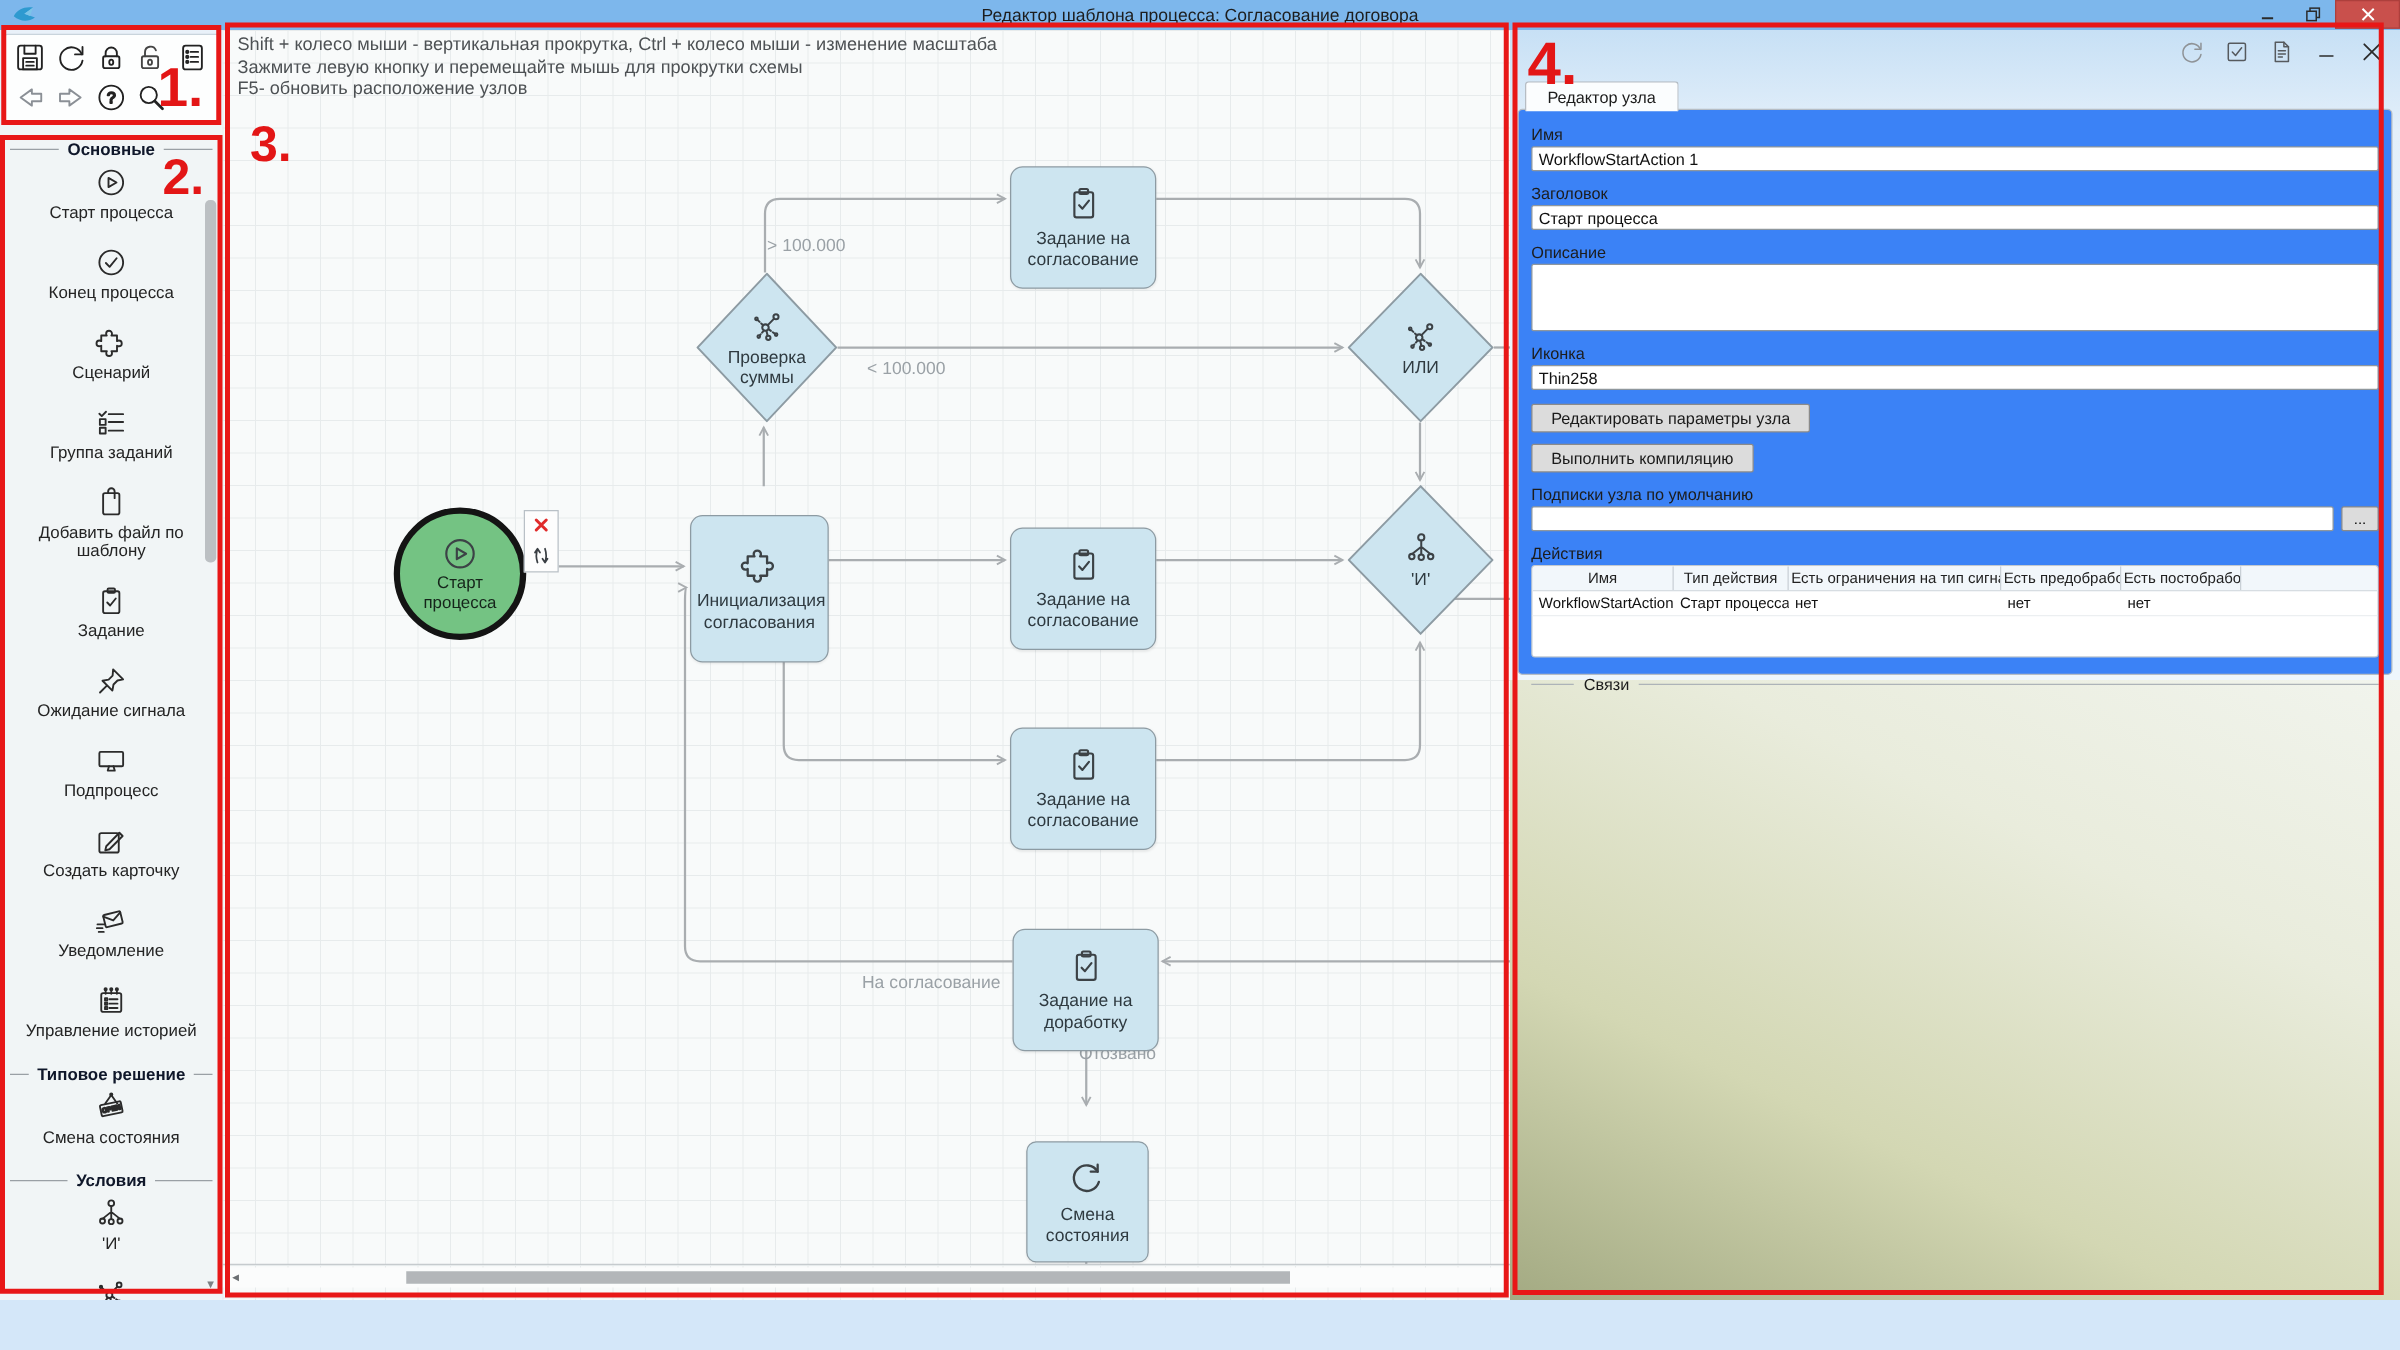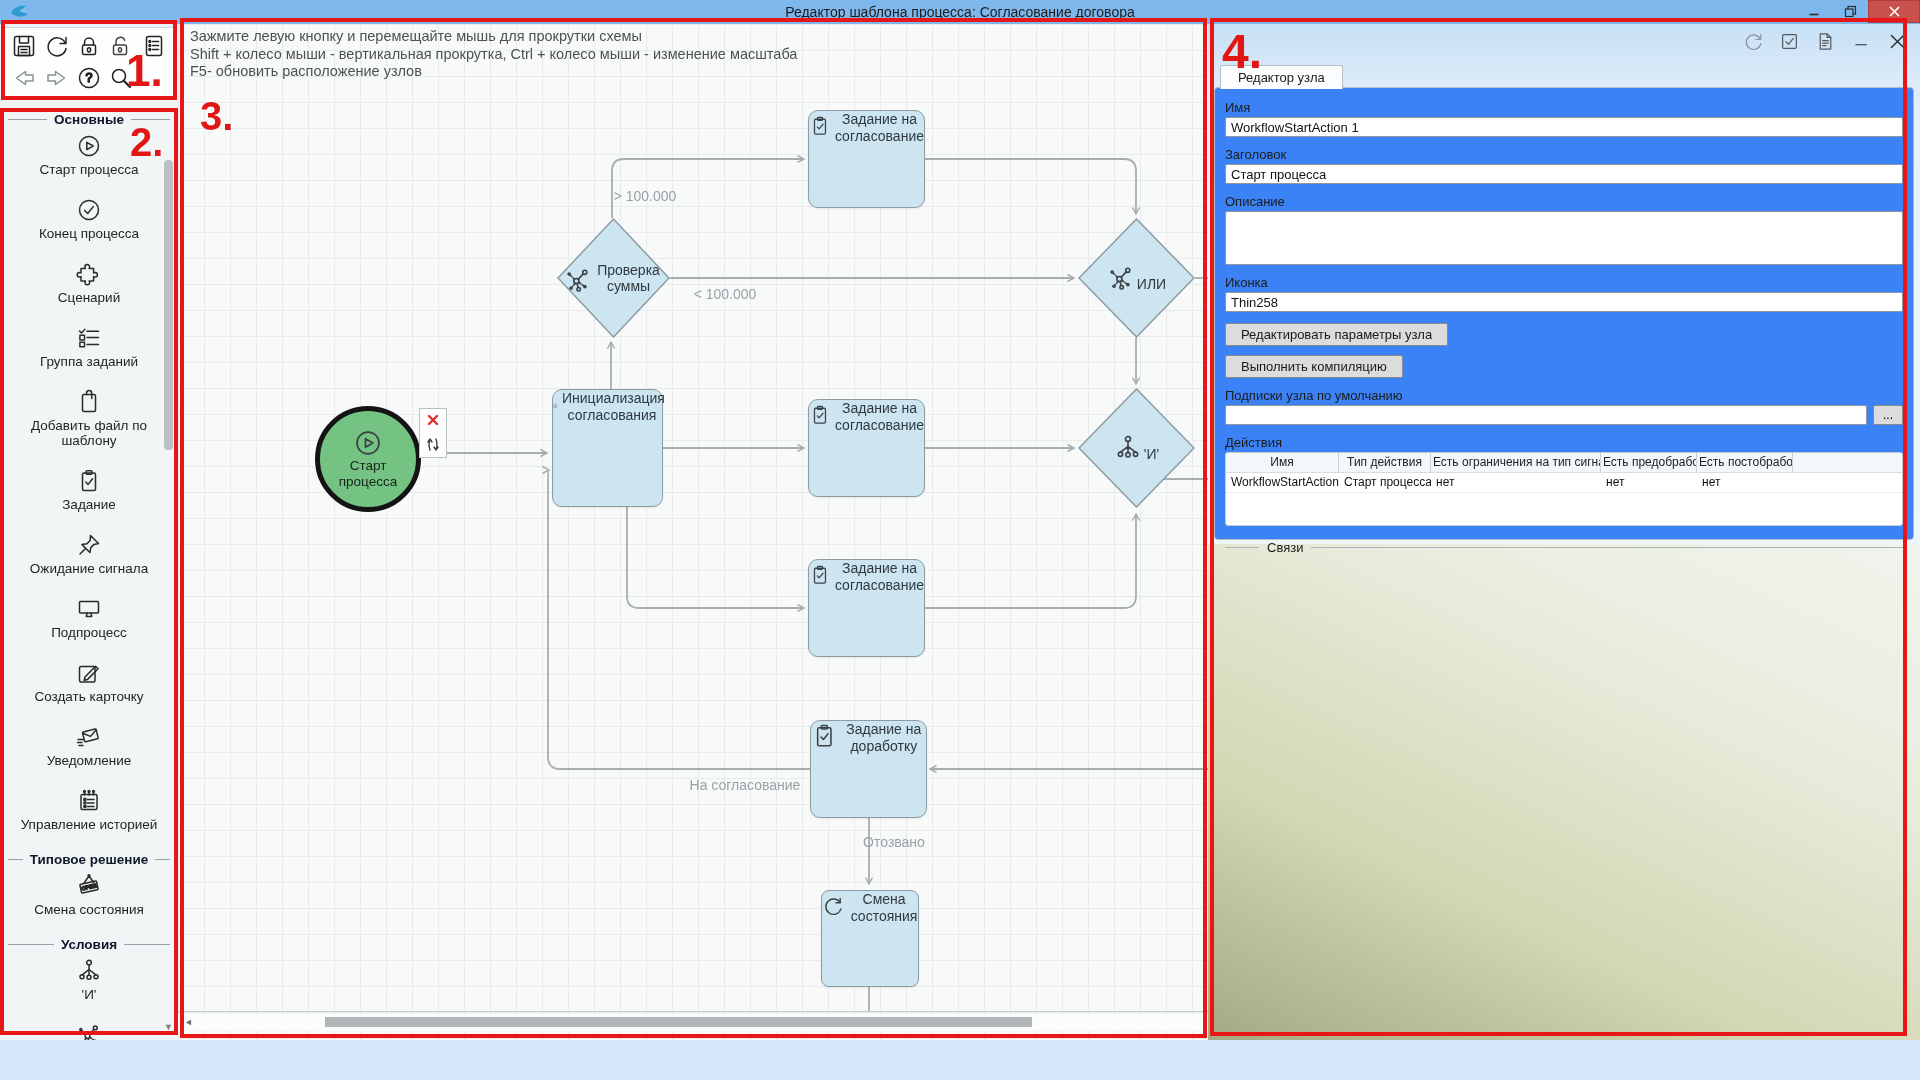--- a/index.html
+++ b/index.html
@@ -36,29 +36,29 @@
   #sb-down{position:absolute;right:3px;bottom:6px;width:13px;height:14px;color:#7d8184;font-size:9px;
            line-height:14px;text-align:center;}
 
   
   #canvas{position:absolute;left:178px;top:24px;width:1030px;height:1016px;background:#f8fafa;
           background-image:linear-gradient(#e7ebec 1px,transparent 1px),
                            linear-gradient(90deg,#e7ebec 1px,transparent 1px);
           background-size:26px 26px;overflow:hidden;}
   #hints{position:absolute;left:12px;top:4px;font-size:14.5px;line-height:17.5px;color:#4d5154;}
   #edges{position:absolute;left:0;top:0;}
-  .wf-node{position:absolute;display:flex;flex-direction:row;align-items:flex-start;justify-content:center;
+  .wf-node{position:absolute;display:flex;flex-direction:column;align-items:center;justify-content:center;
            gap:4px;background:#cde5f0;border:1.5px solid #8d9ba3;border-radius:10px;
-           box-shadow:0 1px 2px rgba(0,0,0,.07);box-sizing:border-box;}
+           box-shadow:0 1px 2px rgba(0,0,0,.07);box-sizing:border-box;margin-top:23px;}
   .wf-node .lbl{font-size:14px;line-height:17px;text-align:center;color:#2f3a40;white-space:pre-line;}
   .nic{color:#3c4246;}
   .wf-diamond{position:absolute;display:flex;flex-direction:column;align-items:center;justify-content:center;
               gap:2px;}
   .wf-diamond > svg.shape{position:absolute;left:0;top:0;}
-  .wf-diamond .inner{position:relative;display:flex;flex-direction:row;align-items:flex-end;gap:2px;}
+  .wf-diamond .inner{position:relative;display:flex;flex-direction:column;align-items:center;gap:2px;}
   .wf-diamond .lbl{font-size:14px;line-height:16px;text-align:center;color:#2f3a40;}
   #node-start{position:absolute;width:96px;height:96px;border-radius:50%;border:5px solid #141414;
               background:#74c383;display:flex;flex-direction:column;align-items:center;justify-content:center;}
   #node-start .lbl{font-size:13.5px;line-height:16px;text-align:center;color:#15241a;}
   #mini-tools{position:absolute;width:26px;height:48px;background:#fdfdfd;border:1px solid #b9c0c6;
               display:flex;flex-direction:column;align-items:center;justify-content:space-around;}
   .edge-lbl{position:absolute;transform:translateX(-50%);font-size:14px;color:#9aa1a6;white-space:nowrap;}
   #c-bottomline{position:absolute;left:0;right:0;bottom:28px;height:1px;background:#c6cbce;}
   #hscroll{position:absolute;left:0;right:0;bottom:10px;height:16px;background:#fbfcfc;}
   #hthumb{position:absolute;left:147px;top:3px;width:707px;height:10px;background:#b3b6b9;}
@@ -422,22 +422,22 @@
   </div>
 
   <div id="sb-scroll">
       <div id="sb-thumb"></div>
     </div>
   <div id="sb-down">▼</div>
 </div>
 
 <div id="canvas">
   <div id="hints">
+    <div>Shift + колесо мыши - вертикальная прокрутка, Ctrl + колесо мыши - изменение масштаба</div>
     <div>Зажмите левую кнопку и перемещайте мышь для прокрутки схемы</div>
-    <div>Shift + колесо мыши - вертикальная прокрутка, Ctrl + колесо мыши - изменение масштаба</div>
     <div>F5- обновить расположение узлов</div>
   </div>
 
   <svg id="edges" width="1030" height="1016" viewBox="0 0 1030 1016">
     <defs>
       <marker id="arrE" viewBox="0 0 10 10" refX="8" refY="5" markerWidth="10" markerHeight="10" markerUnits="userSpaceOnUse" orient="auto">
           <path d="M1.5 1.5 L8 5 L1.5 8.5" fill="none" stroke="#a9adb0" stroke-width="1.5"></path>
         </marker>
     </defs>
     <g fill="none" stroke="#a9adb0" stroke-width="1.8">

